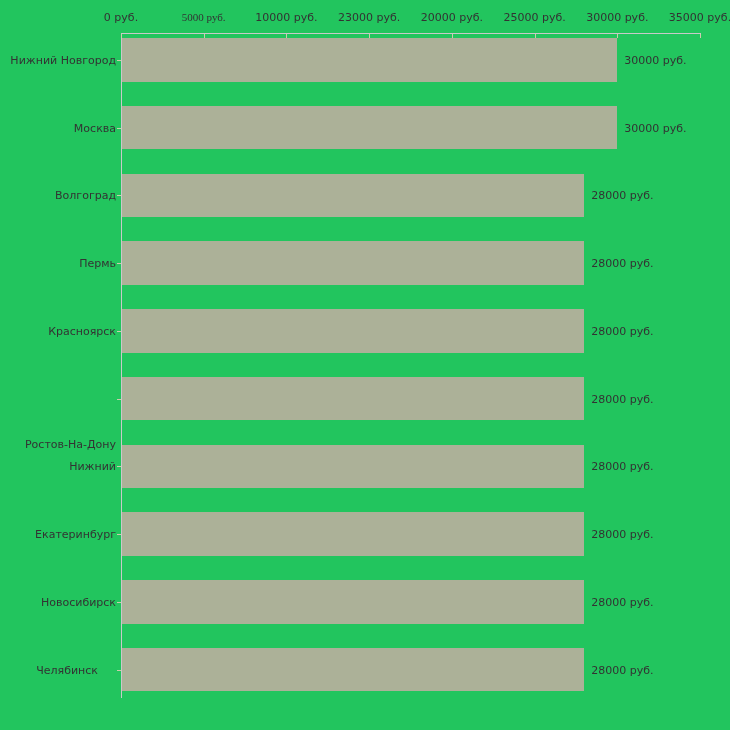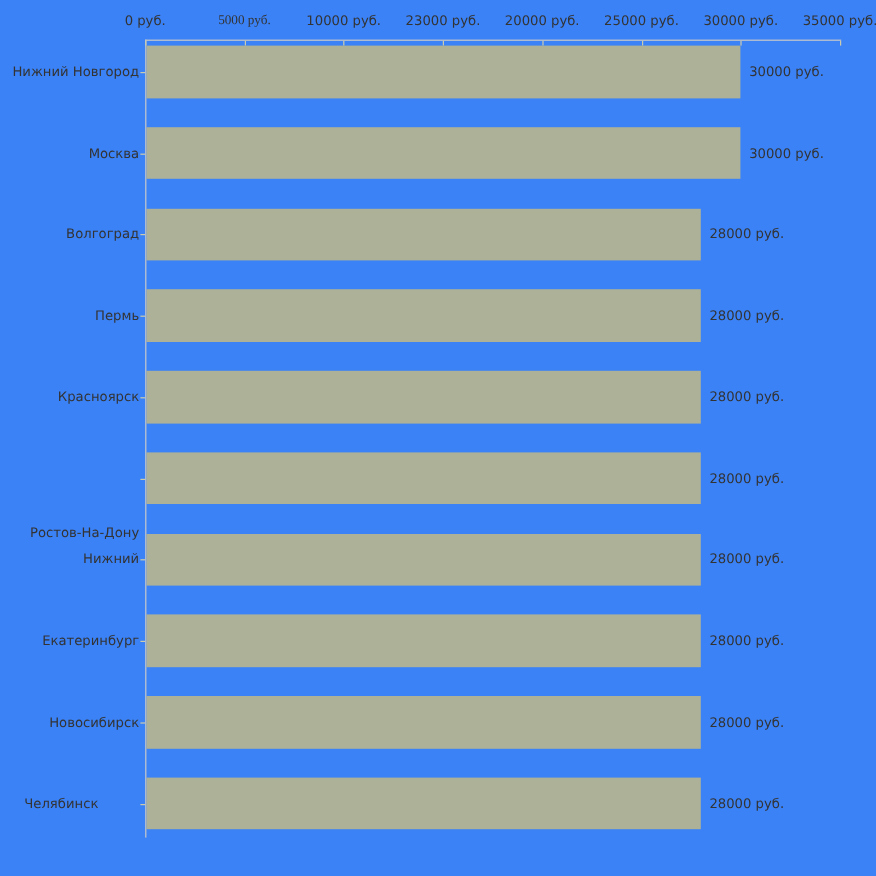--- a/index.html
+++ b/index.html
@@ -9,21 +9,21 @@
   }
   body {
     width: 730px;
     height: 730px;
     font-family: "DejaVu Sans", "Liberation Sans", sans-serif;
   }
   #chart {
     position: relative;
     width: 730px;
     height: 730px;
-    background: #3b82f6;
+    background: #22c55e;
     overflow: hidden;
   }
   .axis-line {
     position: absolute;
   }
   .x-axis-tick {
     position: absolute;
     width: 1px;
     height: 4px;
   }
@@ -111,15 +111,15 @@
     <div class="bar" style="left: 122px; top: 512.25px; width: 462.2px; height: 43.5px; background: rgb(172, 177, 152);"></div>
     <div class="y-axis-tick" style="left: 117px; top: 534px; background: rgb(204, 204, 172);"></div>
     <div class="cat-label" style="right: 614px; top: 534px; color: rgb(51, 51, 51);">Екатеринбург</div>
     <div class="val-label" style="left: 591.2px; top: 534px; color: rgb(51, 51, 51);">28000 руб.</div>
     <div class="bar" style="left: 122px; top: 580px; width: 462.2px; height: 43.5px; background: rgb(172, 177, 152);"></div>
     <div class="y-axis-tick" style="left: 117px; top: 602px; background: rgb(204, 204, 172);"></div>
     <div class="cat-label" style="right: 614px; top: 601.75px; color: rgb(51, 51, 51);">Новосибирск</div>
     <div class="val-label" style="left: 591.2px; top: 601.75px; color: rgb(51, 51, 51);">28000 руб.</div>
     <div class="bar" style="left: 122px; top: 647.75px; width: 462.2px; height: 43.5px; background: rgb(172, 177, 152);"></div>
     <div class="y-axis-tick" style="left: 117px; top: 670px; background: rgb(204, 204, 172);"></div>
-    <div class="cat-label" style="right: 648px; top: 669.5px; color: rgb(51, 51, 51); margin-left: 12px;">Челябинск</div>
+    <div class="cat-label" style="right: 632px; top: 669.5px; color: rgb(51, 51, 51); margin-left: 12px;">Челябинск</div>
     <div class="val-label" style="left: 591.2px; top: 669.5px; color: rgb(51, 51, 51);">28000 руб.</div>
   </div>
 
 </body></html>

